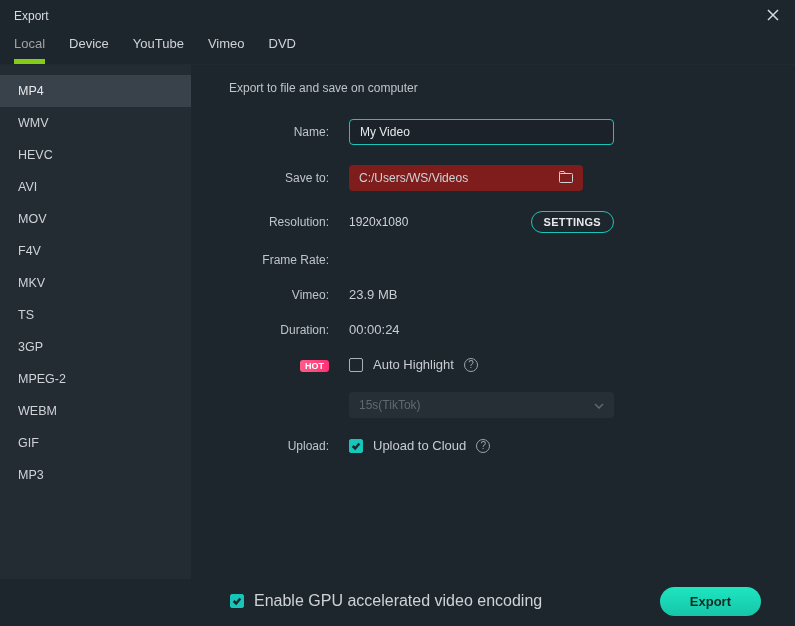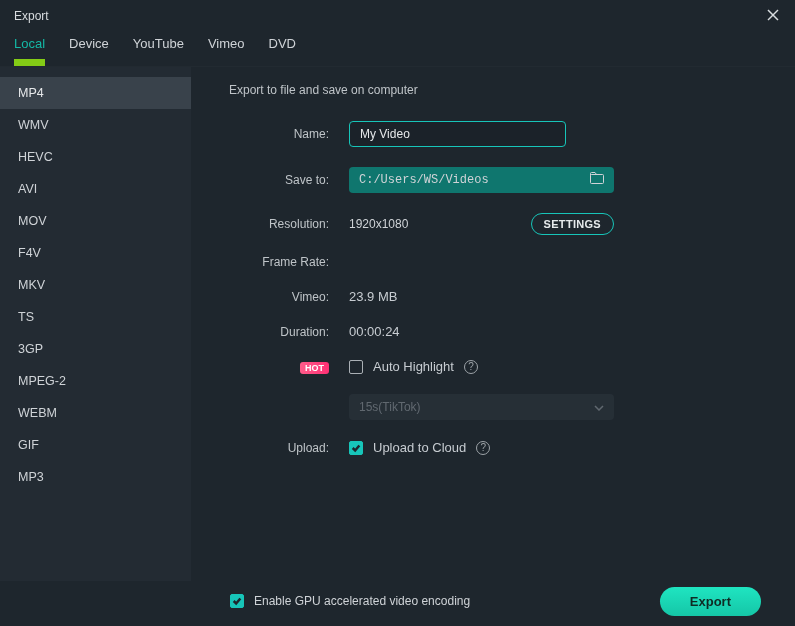--- a/index.html
+++ b/index.html
@@ -15,40 +15,40 @@
   display: flex; align-items: center; justify-content: space-between;
   padding: 6px 12px 4px 14px; height: 30px;
 }
 .titlebar-title { color: #d8dcdf; font-size: 12px; }
 .close-btn { color: #d8dcdf; cursor: pointer; font-size: 16px; padding: 2px 4px; }
 .tabs {
   display: flex; gap: 24px; padding: 6px 14px 0 14px;
   border-bottom: 1px solid rgba(255,255,255,0.02);
 }
 .tab { color: #cfd3d7; cursor: pointer; padding-bottom: 8px; font-size: 13px; }
-.tab.active { color: #14b8a6; border-bottom: 7px solid #84cc16; }
+.tab.active { color: #a3a3a3; border-bottom: 5px solid #84cc16; }
 .body { display: flex; height: calc(626px - 30px - 32px - 50px); }
 .sidebar { width: 191px; background: #232b33; padding-top: 10px; }
 .fmt { padding: 12px 18px; color: #cfd3d7; cursor: pointer; font-size: 12.5px; height:32px; display:flex; align-items:center;}
 .fmt.active { background: #39424b; color: #e6e8ea; }
 .content { flex: 1; padding: 16px 38px 0 38px; }
 .content-header { color: #bfc4c8; font-size: 12px; margin-bottom: 24px; }
 .row { display: flex; align-items: center; margin-bottom: 20px; }
 .row .lbl { width: 100px; text-align: right; margin-right: 20px; color: #bfc4c8; font-size: 12px;}
 .row .val { flex: 1; display: flex; align-items: center; gap: 10px; }
 .text-input {
-  width: 217px; height: 26px; background: #1b2229;
+  width: 265px; height: 26px; background: #1b2229;
   border: 1.5px solid #17c5b9; border-radius: 4px;
   color: #e6e8ea; padding: 0 10px; font-size: 12px; outline: none;
 }
 .path-input {
-  width: 265px; height: 26px; background: #0f766e;
+  width: 234px; height: 26px; background: #7f1d1d;
   border: none; border-radius: 4px;
   color: #cfd3d7; padding: 0 10px; font-size: 12px;
-  display:flex; align-items:center; justify-content:space-between;font-family:Liberation Mono, monospace;
+  display:flex; align-items:center; justify-content:space-between;
 }
 .folder-icon { color: #cfd3d7; }
 .settings-btn {
   border: 1.5px solid #17c5b9; border-radius: 13px;
   color: #e6eaec; background: transparent;
   padding: 4px 12px; font-size: 11px; font-weight: 700;
   cursor: pointer; letter-spacing: 0.3px;
 }
 .value-text { color: #cfd3d7; font-size: 12px; width: 265px; display:flex; align-items:center; justify-content:space-between;gap:21px;}
 .hot-badge {
@@ -60,21 +60,21 @@
 .checkbox.checked { background:#17c5b9; border-color:#17c5b9; }
 .checkbox svg { width:10px; height:10px; stroke:#1e262d; stroke-width:3; fill:none;}
 .help-icon { width:14px; height:14px; border:1px solid #9da3a8; border-radius:50%; display:inline-flex; align-items:center; justify-content:center; color:#9da3a8; font-size:10px; cursor:pointer;}
 .dropdown { width:265px; height:26px; background:#2a333b; border-radius:4px; color:#7d858c; font-size:12px; padding:0 10px; display:flex; align-items:center; justify-content:space-between; opacity:0.7;}
 .dropdown .chev { color:#7d858c; }
 .footer {
   position: absolute; bottom:0; left:0; right:0;
   height: 50px; display:flex; align-items:center; justify-content:space-between;
   padding: 0 34px 0 230px;
 }
-.footer-left { display:flex; align-items:center; gap:10px; color:#cfd3d7; font-size:12px;}
+.footer-left { display:flex; align-items:center; gap:10px; color:#cfd3d7; font-size:16px;}
 .export-btn {
   background: linear-gradient(180deg,#1fe5c1,#15c6a7);
   color:#0f2b24; font-weight:700; font-size:13px;
   border:none; border-radius:16px; padding:7px 30px; cursor:pointer;
 }
 </style>
 </head>
 <body>
 
 <div class="titlebar">

